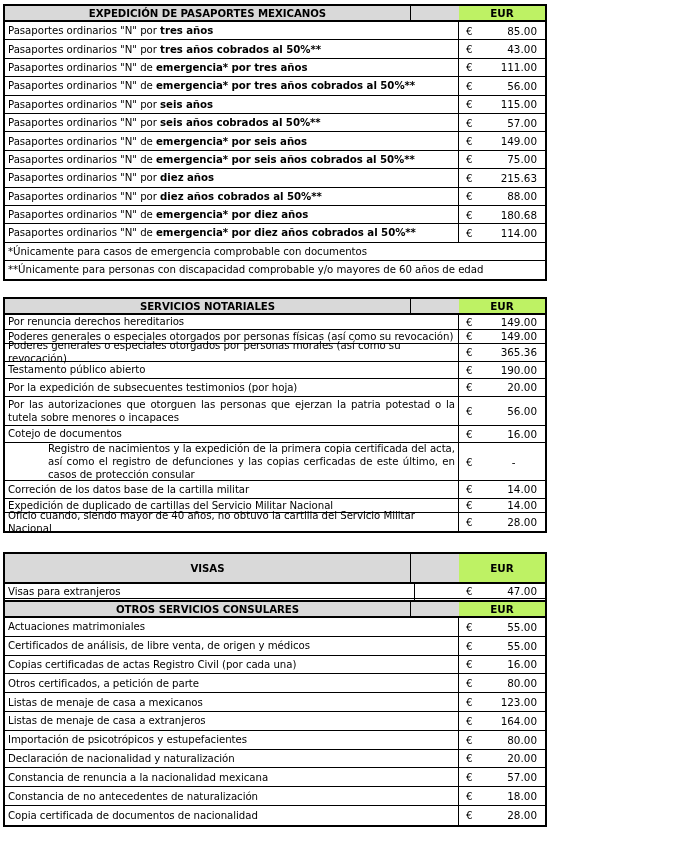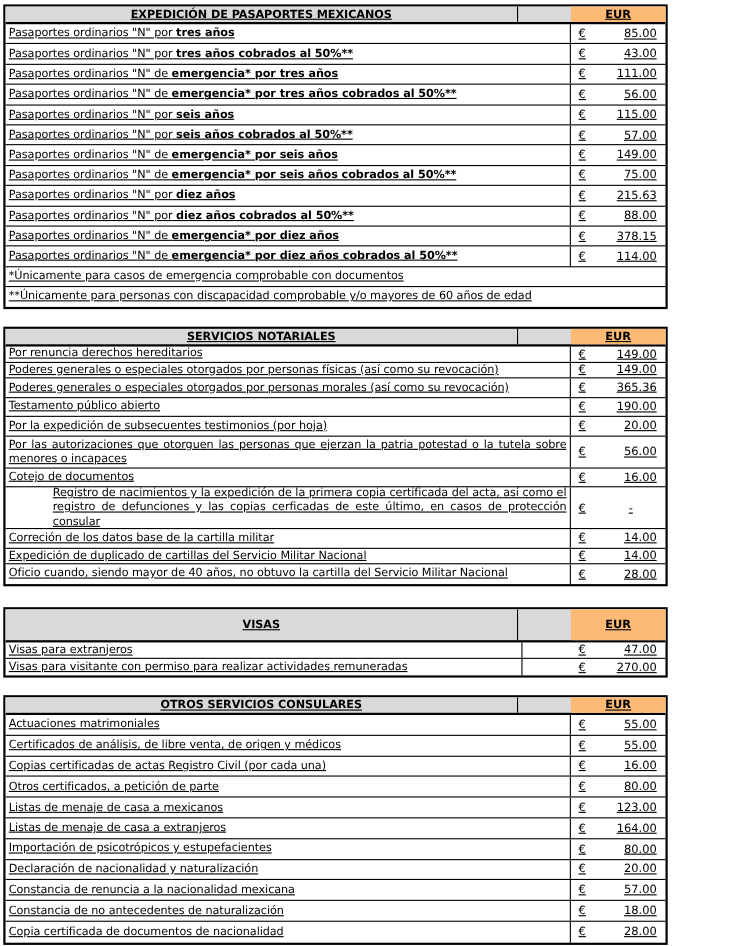--- a/index.html
+++ b/index.html
@@ -1,26 +1,26 @@
 <!DOCTYPE html>
 <html><head>
 <meta charset="utf-8">
 <style>
   html, body { margin:0; padding:0; background:#ffffff; }
   body { width:681px; height:860px; position:relative; font-family:"DejaVu Sans", sans-serif; color:#000; overflow:hidden; }
-  .tbl { position:absolute; left:3px; width:604px; border:2px solid #000; box-sizing:border-box;text-decoration:underline; }
+  .tbl { position:absolute; left:3px; width:544px; border:2px solid #000; box-sizing:border-box; }
   .row { display:flex; border-bottom:1px solid #000; box-sizing:border-box; }
   .row:last-child { border-bottom:none; }
   .desc { flex:1; font-size:10.2px; padding:0 3px; display:flex; align-items:center; border-right:1px solid #000; line-height:13px; letter-spacing:-0.05px; }
   .price { width:86px; display:flex; align-items:center; font-size:10.4px; flex:none; }
   .price .cur { width:16px; padding-left:7px; }
   .price .amt { flex:1; text-align:right; padding-right:8px; }
   .head { background:#d9d9d9; font-weight:bold; font-size:10.6px; }
   .head .desc { justify-content:center; }
-  .head .price { background:#fdba74; justify-content:center; font-weight:bold; border-left:none;margin-left:48px; }
+  .head .price { background:#bef264; justify-content:center; font-weight:bold; border-left:none;margin-left:48px; }
   .head { border-bottom:2px solid #000; }
   .note .desc { border-right:none; }
   b { font-weight:bold; }
   .t1 .row.item { height:18.4px; }
   .t1 .head { height:16px; }
   .t1 .note { height:18px; }
   .t2 .head { height:16px;justify-content:space-between; }
   .t2 .r16 { height:14.5px; }
   .t2 .r18 { height:17.5px; }
   .t2 .r2 { height:29px; }
@@ -105,21 +105,21 @@
       <div class="desc"><span>Pasaportes ordinarios "N" por </span>&nbsp;<b>diez años cobrados al 50%**</b></div>
       <div class="price">
         <span class="cur">€</span>
         <span class="amt">88.00</span>
       </div>
     </div>
   <div class="row item">
       <div class="desc"><span>Pasaportes ordinarios "N" de </span>&nbsp;<b>emergencia* por diez años</b></div>
       <div class="price">
         <span class="cur">€</span>
-        <span class="amt">378.15</span>
+        <span class="amt">180.68</span>
       </div>
     </div>
   <div class="row item">
       <div class="desc"><span>Pasaportes ordinarios "N" de </span>&nbsp;<b>emergencia* por diez años cobrados al 50%**</b></div>
       <div class="price">
         <span class="cur">€</span>
         <span class="amt">114.00</span>
       </div>
     </div>
   <div class="row note">
@@ -228,21 +228,21 @@
     </div>
   <div class="row item">
       <div class="desc">Visas para visitante con permiso para realizar actividades remuneradas</div>
       <div class="price">
         <span class="cur">€</span>
         <span class="amt">270.00</span>
       </div>
     </div>
 </div>
 
-<div class="tbl t4" style="top:632px;">
+<div class="tbl t4" style="top:600px;">
   <div class="row head">
     <div class="desc">OTROS SERVICIOS CONSULARES</div>
     <div class="price">EUR</div>
   </div>
   <div class="row item">
       <div class="desc">Actuaciones matrimoniales</div>
       <div class="price">
         <span class="cur">€</span>
         <span class="amt">55.00</span>
       </div>

